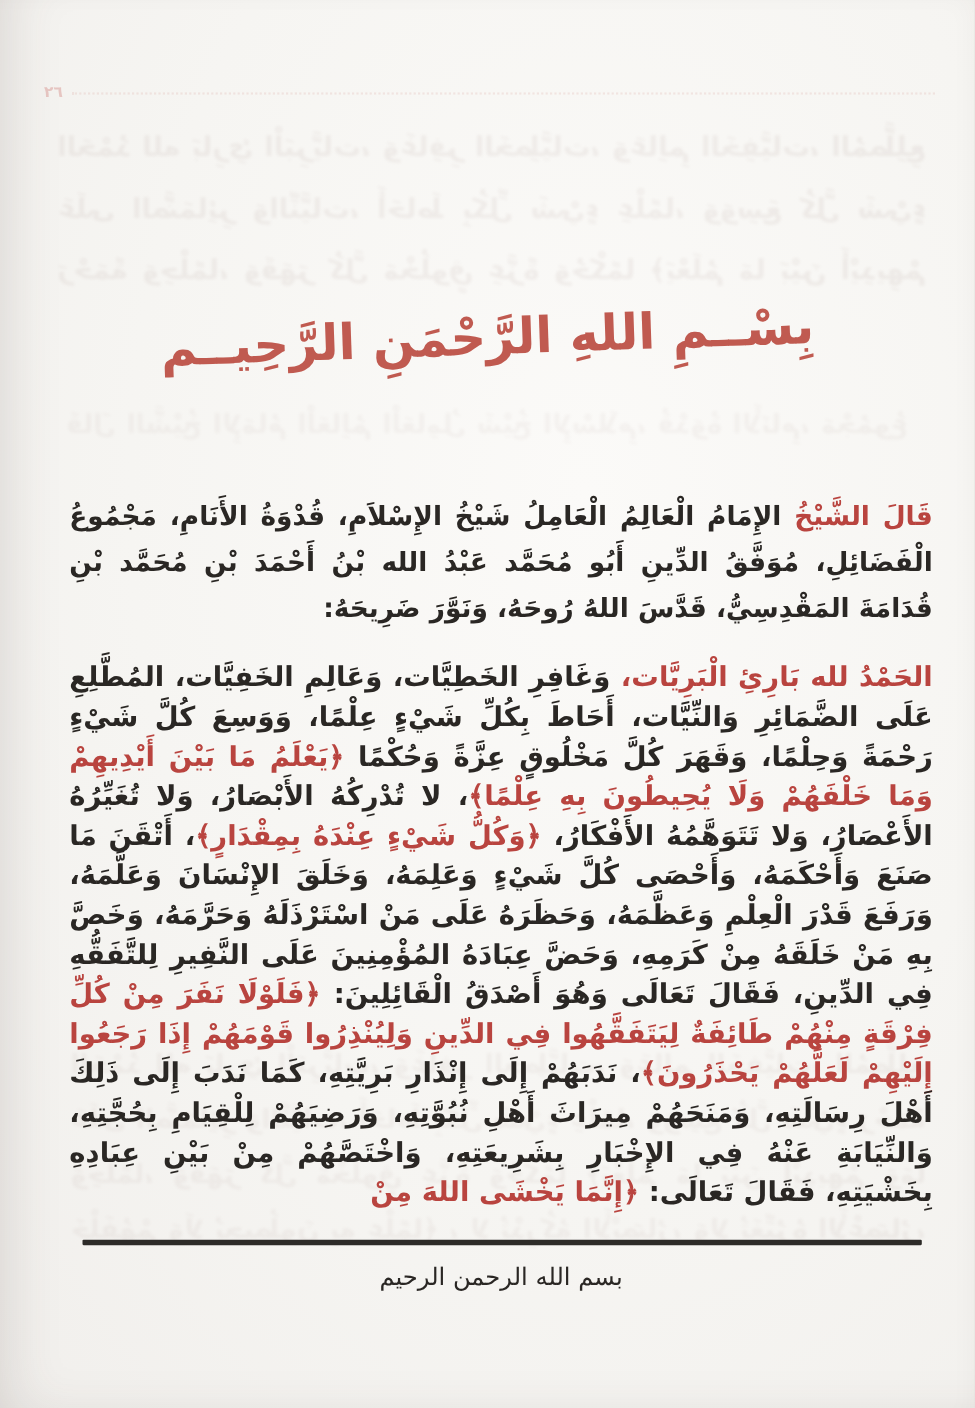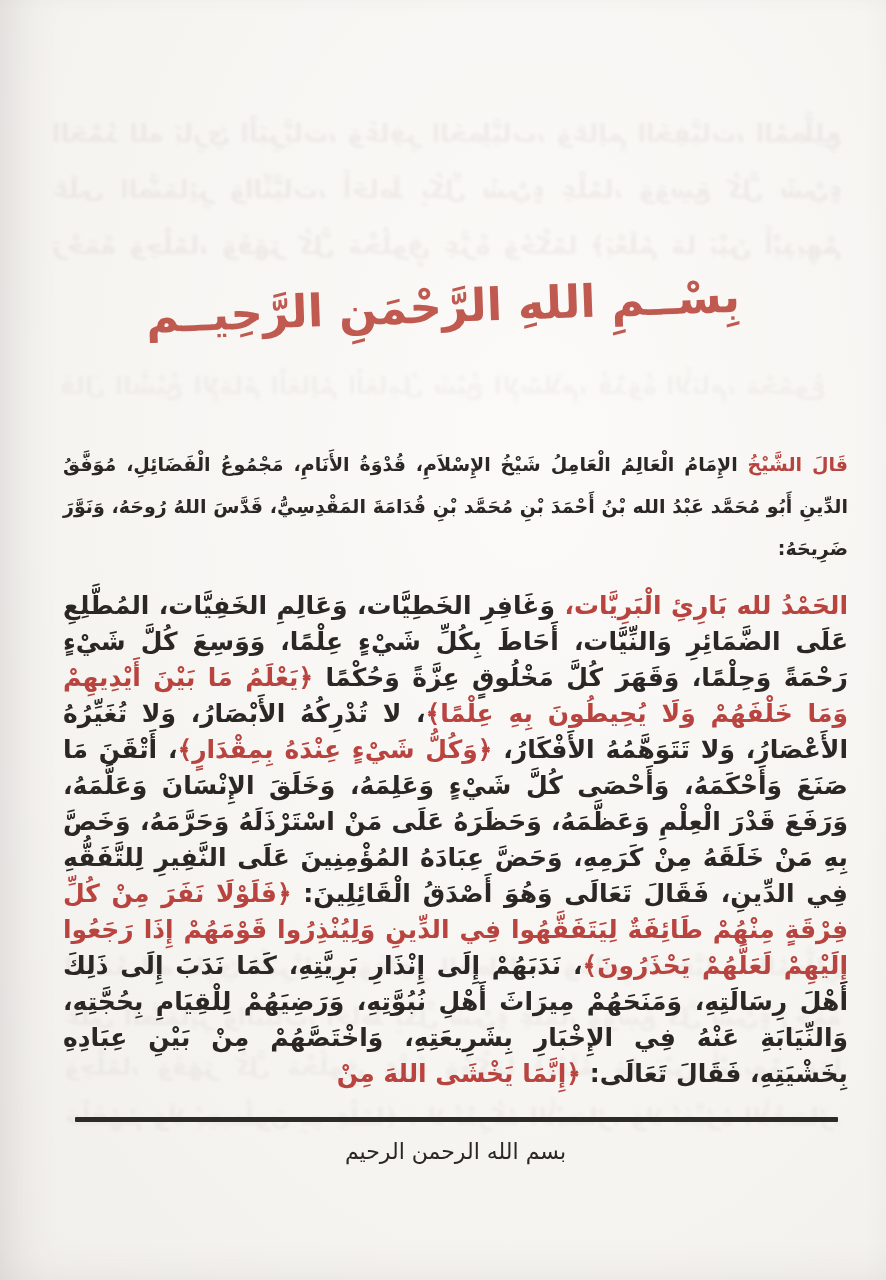--- a/index.html
+++ b/index.html
@@ -60,31 +60,35 @@
   }
   
   .content{
     position:absolute;top:424px;right:38px;left:63px;
     direction:rtl;z-index:2;
   }
   .para{text-align:justify;font-weight:bold;}
   .para .seg{white-space:pre-wrap;}
   .seg.red{color:var(--red);}
   .seg.black{color:var(--ink);}
-  .para-intro{font-size:19px;line-height:42px;}
+  .para-intro{font-size:24px;line-height:42px;}
   .para-body{font-size:25px;line-height:36px;margin-top:6px;}
   .rule{height:5px;background:#2d2b28;margin:9px 10px 0 12px;border-radius:1px;}
   .center-line{text-align:center;font-weight:400;color:var(--ink);}
   .center-basmala{font-size:22px;margin-top:15px;line-height:30px;}
 </style>
 </head>
 <body>
 
 <div class="sheet">
 
+  <div class="running-header">
+    <span class="page-number">٢٦</span>
+    <span class="dots"></span>
+  </div>
 
   <div class="ghost ghost-top" aria-hidden="true">الحَمْدُ لله بَارِئِ الْبَرِيَّات،  وَغَافِرِ الخَطِيَّات، وَعَالِمِ الخَفِيَّات، المُطَّلِعِ عَلَى الضَّمَائِرِ وَالنِّيَّات، أَحَاطَ بِكُلِّ شَيْءٍ عِلْمًا، وَوَسِعَ كُلَّ شَيْءٍ رَحْمَةً وَحِلْمًا، وَقَهَرَ كُلَّ مَخْلُوقٍ عِزَّةً وَحُكْمًا  ﴿يَعْلَمُ مَا بَيْنَ أَيْدِيهِمْ وَمَا خَلْفَهُمْ وَلَا يُحِيطُونَ بِهِ عِلْمًا﴾ ، لا تُدْرِكُهُ الأَبْصَارُ، وَلا تُغَيِّرُهُ الأَعْصَارُ، وَلا تَتَوَهَّمُهُ الأَفْكَارُ،  ﴿وَكُلُّ شَيْءٍ عِنْدَهُ بِمِقْدَارٍ﴾ ، أَتْقَنَ مَا صَنَعَ وَأَحْكَمَهُ، وَأَحْصَى كُلَّ شَيْءٍ وَعَلِمَهُ، وَخَلَقَ الإِنْسَانَ وَعَلَّمَهُ، وَرَفَعَ قَدْرَ الْعِلْمِ وَعَظَّمَهُ، وَحَظَرَهُ عَلَى مَنْ اسْتَرْذَلَهُ وَحَرَّمَهُ، وَخَصَّ بِهِ مَنْ خَلَقَهُ مِنْ كَرَمِهِ، وَحَضَّ عِبَادَهُ المُؤْمِنِينَ عَلَى النَّفِيرِ لِلتَّفَقُّهِ فِي الدِّينِ، فَقَالَ تَعَالَى وَهُوَ أَصْدَقُ الْقَائِلِينَ:  ﴿فَلَوْلَا نَفَرَ مِنْ كُلِّ فِرْقَةٍ مِنْهُمْ طَائِفَةٌ لِيَتَفَقَّهُوا فِي الدِّينِ وَلِيُنْذِرُوا قَوْمَهُمْ إِذَا رَجَعُوا إِلَيْهِمْ لَعَلَّهُمْ يَحْذَرُونَ﴾ ، نَدَبَهُمْ إِلَى إِنْذَارِ بَرِيَّتِهِ، كَمَا نَدَبَ إِلَى ذَلِكَ أَهْلَ رِسَالَتِهِ، وَمَنَحَهُمْ مِيرَاثَ أَهْلِ نُبُوَّتِهِ، وَرَضِيَهُمْ لِلْقِيَامِ بِحُجَّتِهِ، وَالنِّيَابَةِ عَنْهُ فِي الإِخْبَارِ بِشَرِيعَتِهِ، وَاخْتَصَّهُمْ مِنْ بَيْنِ عِبَادِهِ بِخَشْيَتِهِ، فَقَالَ تَعَالَى:  ﴿إِنَّمَا يَخْشَى اللهَ مِنْ</div>
   <div class="ghost ghost-mid" aria-hidden="true">قَالَ الشَّيْخُ  الإِمَامُ الْعَالِمُ الْعَامِلُ شَيْخُ الإِسْلاَمِ، قُدْوَةُ الأَنَامِ، مَجْمُوعُ الْفَضَائِلِ، مُوَفَّقُ الدِّينِ أَبُو مُحَمَّد عَبْدُ الله بْنُ أَحْمَدَ بْنِ مُحَمَّد بْنِ قُدَامَةَ المَقْدِسِيُّ، قَدَّسَ اللهُ رُوحَهُ، وَنَوَّرَ ضَرِيحَهُ:</div>
   <div class="ghost ghost-bottom" aria-hidden="true">الحَمْدُ لله بَارِئِ الْبَرِيَّات،  وَغَافِرِ الخَطِيَّات، وَعَالِمِ الخَفِيَّات، المُطَّلِعِ عَلَى الضَّمَائِرِ وَالنِّيَّات، أَحَاطَ بِكُلِّ شَيْءٍ عِلْمًا، وَوَسِعَ كُلَّ شَيْءٍ رَحْمَةً وَحِلْمًا، وَقَهَرَ كُلَّ مَخْلُوقٍ عِزَّةً وَحُكْمًا  ﴿يَعْلَمُ مَا بَيْنَ أَيْدِيهِمْ وَمَا خَلْفَهُمْ وَلَا يُحِيطُونَ بِهِ عِلْمًا﴾ ، لا تُدْرِكُهُ الأَبْصَارُ، وَلا تُغَيِّرُهُ الأَعْصَارُ، وَلا تَتَوَهَّمُهُ الأَفْكَارُ،  ﴿وَكُلُّ شَيْءٍ عِنْدَهُ بِمِقْدَارٍ﴾ ، أَتْقَنَ مَا صَنَعَ وَأَحْكَمَهُ، وَأَحْصَى كُلَّ شَيْءٍ وَعَلِمَهُ، وَخَلَقَ الإِنْسَانَ وَعَلَّمَهُ، وَرَفَعَ قَدْرَ الْعِلْمِ وَعَظَّمَهُ، وَحَظَرَهُ عَلَى مَنْ اسْتَرْذَلَهُ وَحَرَّمَهُ، وَخَصَّ بِهِ مَنْ خَلَقَهُ مِنْ كَرَمِهِ، وَحَضَّ عِبَادَهُ المُؤْمِنِينَ عَلَى النَّفِيرِ لِلتَّفَقُّهِ فِي الدِّينِ، فَقَالَ تَعَالَى وَهُوَ أَصْدَقُ الْقَائِلِينَ:  ﴿فَلَوْلَا نَفَرَ مِنْ كُلِّ فِرْقَةٍ مِنْهُمْ طَائِفَةٌ لِيَتَفَقَّهُوا فِي الدِّينِ وَلِيُنْذِرُوا قَوْمَهُمْ إِذَا رَجَعُوا إِلَيْهِمْ لَعَلَّهُمْ يَحْذَرُونَ﴾ ، نَدَبَهُمْ إِلَى إِنْذَارِ بَرِيَّتِهِ، كَمَا نَدَبَ إِلَى ذَلِكَ أَهْلَ رِسَالَتِهِ، وَمَنَحَهُمْ مِيرَاثَ أَهْلِ نُبُوَّتِهِ، وَرَضِيَهُمْ لِلْقِيَامِ بِحُجَّتِهِ، وَالنِّيَابَةِ عَنْهُ فِي الإِخْبَارِ بِشَرِيعَتِهِ، وَاخْتَصَّهُمْ مِنْ بَيْنِ عِبَادِهِ بِخَشْيَتِهِ، فَقَالَ تَعَالَى:  ﴿إِنَّمَا يَخْشَى اللهَ مِنْ</div>
 
   <div class="basmala-cal">بِسْــمِ اللهِ الرَّحْمَنِ الرَّحِيــم</div>
 
   <div class="content">
 
     <p class="para para-intro"><span class="seg red">قَالَ الشَّيْخُ </span><span class="seg black">الإِمَامُ الْعَالِمُ الْعَامِلُ شَيْخُ الإِسْلاَمِ، قُدْوَةُ الأَنَامِ، مَجْمُوعُ الْفَضَائِلِ، مُوَفَّقُ الدِّينِ أَبُو مُحَمَّد عَبْدُ الله بْنُ أَحْمَدَ بْنِ مُحَمَّد بْنِ قُدَامَةَ المَقْدِسِيُّ، قَدَّسَ اللهُ رُوحَهُ، وَنَوَّرَ ضَرِيحَهُ:</span></p>

